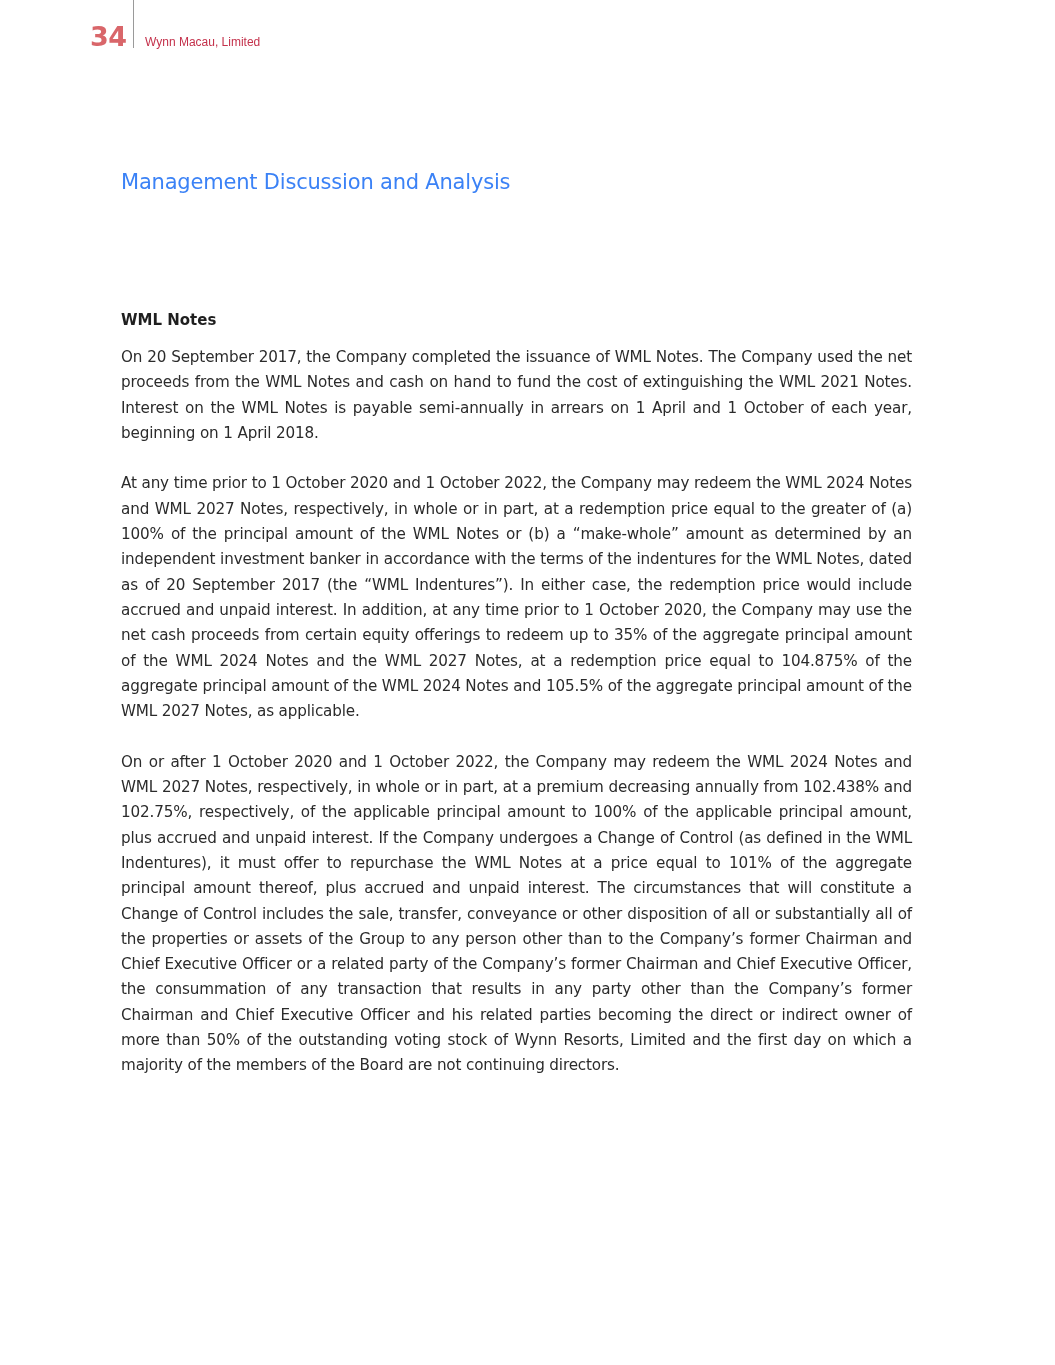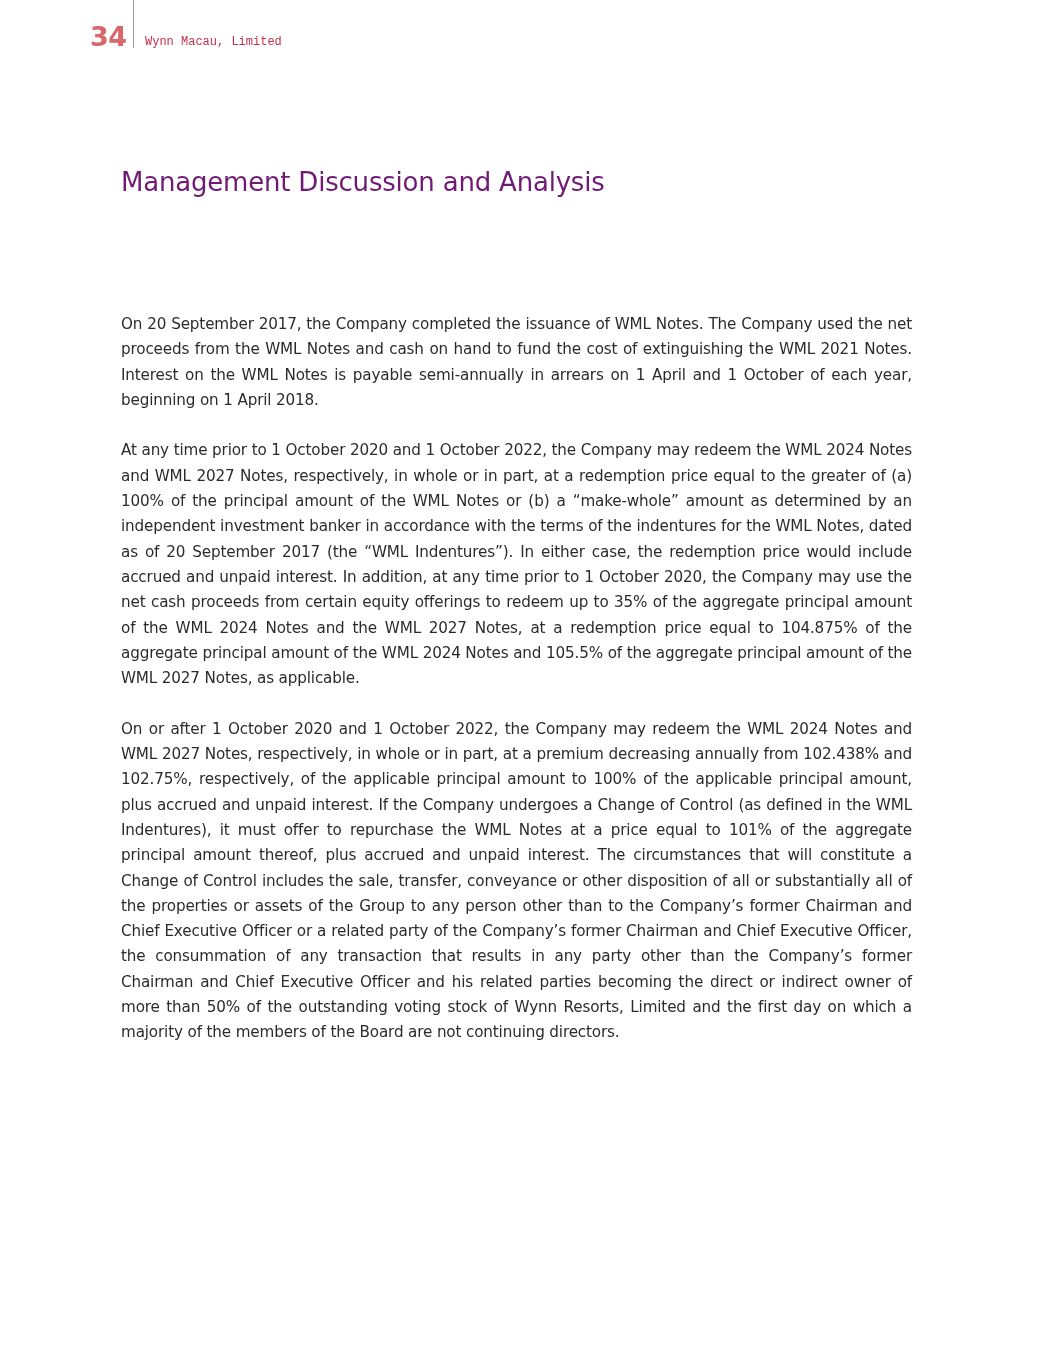--- a/index.html
+++ b/index.html
@@ -34,31 +34,31 @@
       height: 48px;
       background: #9a9a9a;
     }
     .company-name {
       position: absolute;
       left: 145px;
       top: 35px;
       font-size: 12px;
       line-height: 15px;
       color: #c4314b;
-      font-family: Liberation Mono, monospace;
+      font-family: Liberation Sans, sans-serif;
     }
     .page-title {
       position: absolute;
       left: 121px;
       top: 164px;
       margin: 0;
-      font-size: 26px;
+      font-size: 21px;
       line-height: 36px;
       font-weight: normal;
-      color: #701a75;
+      color: #3b82f6;
       font-family: "DejaVu Sans", sans-serif;
       letter-spacing: -0.2px;
     }
     .content {
       position: absolute;
       left: 121px;
       top: 308px;
       width: 791px;
     }
     .section-heading {
@@ -72,31 +72,32 @@
     .paragraph {
       margin: 0 0 25.3px 0;
       font-size: 15.2px;
       line-height: 25.3px;
       text-align: justify;
       color: #2b2b2b;
       font-family: "DejaVu Sans", sans-serif;
       letter-spacing: -0.15px;
     }
     .paragraph.first {
-      margin-top: 4px;
+      margin-top: 12px;
     }
   </style>
 </head>
 <body>
 
 <div>
   <div class="page-number">34</div>
   <div class="header-divider"></div>
   <div class="company-name">Wynn Macau, Limited</div>
 </div>
 
 <h1 class="page-title">Management Discussion and Analysis</h1>
 
 <div class="content">
+  <h2 class="section-heading">WML Notes</h2>
   <p class="paragraph first">On 20 September 2017, the Company completed the issuance of WML Notes. The Company used the net proceeds from the WML Notes and cash on hand to fund the cost of extinguishing the WML 2021 Notes. Interest on the WML Notes is payable semi-annually in arrears on 1 April and 1 October of each year, beginning on 1 April 2018.</p>
   <p class="paragraph">At any time prior to 1 October 2020 and 1 October 2022, the Company may redeem the WML 2024 Notes and WML 2027 Notes, respectively, in whole or in part, at a redemption price equal to the greater of (a) 100% of the principal amount of the WML Notes or (b) a “make-whole” amount as determined by an independent investment banker in accordance with the terms of the indentures for the WML Notes, dated as of 20 September 2017 (the “WML Indentures”). In either case, the redemption price would include accrued and unpaid interest. In addition, at any time prior to 1 October 2020, the Company may use the net cash proceeds from certain equity offerings to redeem up to 35% of the aggregate principal amount of the WML 2024 Notes and the WML 2027 Notes, at a redemption price equal to 104.875% of the aggregate principal amount of the WML 2024 Notes and 105.5% of the aggregate principal amount of the WML 2027 Notes, as applicable.</p>
   <p class="paragraph">On or after 1 October 2020 and 1 October 2022, the Company may redeem the WML 2024 Notes and WML 2027 Notes, respectively, in whole or in part, at a premium decreasing annually from 102.438% and 102.75%, respectively, of the applicable principal amount to 100% of the applicable principal amount, plus accrued and unpaid interest. If the Company undergoes a Change of Control (as defined in the WML Indentures), it must offer to repurchase the WML Notes at a price equal to 101% of the aggregate principal amount thereof, plus accrued and unpaid interest. The circumstances that will constitute a Change of Control includes the sale, transfer, conveyance or other disposition of all or substantially all of the properties or assets of the Group to any person other than to the Company’s former Chairman and Chief Executive Officer or a related party of the Company’s former Chairman and Chief Executive Officer, the consummation of any transaction that results in any party other than the Company’s former Chairman and Chief Executive Officer and his related parties becoming the direct or indirect owner of more than 50% of the outstanding voting stock of Wynn Resorts, Limited and the first day on which a majority of the members of the Board are not continuing directors.</p>
 </div>
 
 </body></html>

